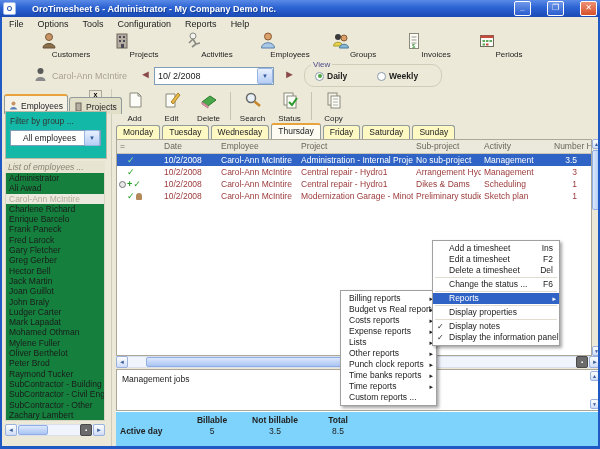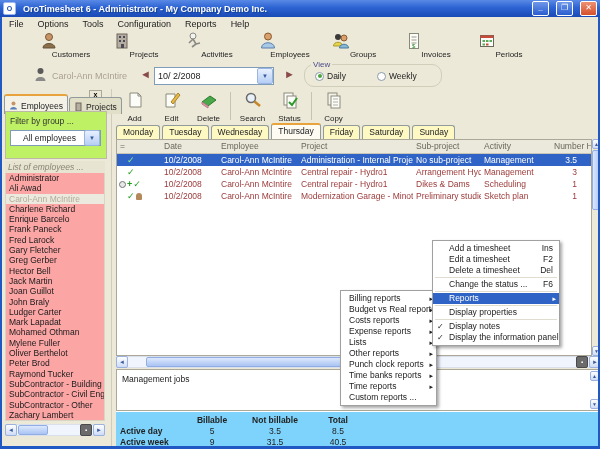--- a/index.html
+++ b/index.html
@@ -8,21 +8,21 @@
 
   
   .frame{position:absolute;background:#2159c4;z-index:60;}
   .frame.l{left:0;top:17px;bottom:0;width:2px}
   .frame.r{right:0;top:17px;bottom:0;width:2px}
   .frame.b{left:0;right:0;bottom:0;height:3px}
 
   
   .titlebar{position:absolute;left:0;top:0;right:0;height:17px;
     background:linear-gradient(180deg,#5a8ae6 0%,#2c63d3 45%,#1a4ab5 100%);
-    display:flex;align-items:center;padding:0 3px;gap:7px;color:#fff;z-index:50;}
+    display:flex;align-items:center;padding:0 3px;gap:16px;color:#fff;z-index:50;}
   .titlebar .ttl{font-size:9px;font-weight:bold;text-shadow:1px 1px 1px #133c8f;flex:1;
     white-space:nowrap;overflow:hidden;}
   .app-ico{width:11px;height:11px;background:#fff;border:1px solid #9db7ef;border-radius:2px;
     display:flex;align-items:center;justify-content:center;font-size:7px;color:#1a4ab5;font-weight:bold;}
   .wbtn{width:15px;height:13px;border-radius:2px;border:1px solid #fff;
     background:linear-gradient(180deg,#6f97ea,#2a5ece);color:#fff;font-size:8px;line-height:11px;
     text-align:center;font-weight:bold;}
   .wbtn.close{background:linear-gradient(180deg,#ee9073,#d6512c);}
 
   
@@ -48,47 +48,47 @@
   .date-combo{position:absolute;left:152px;top:5px;width:118px;height:16px;background:#fff;
     border:1px solid #7f9db9;display:flex;align-items:center;font-size:9px;color:#222;}
   .date-combo .val{flex:1;padding-left:3px;}
   .combo-btn{width:14px;height:14px;background:linear-gradient(180deg,#e8f0fd,#b6cef5);
     border:1px solid #98b4e2;border-radius:2px;font-size:6px;color:#345a9c;
     display:flex;align-items:center;justify-content:center;}
   .view-group{position:absolute;left:302px;top:2px;width:136px;height:21px;
     border:1px solid #d0cdb9;border-radius:10px;}
   .view-group .glbl{position:absolute;left:6px;top:-5px;background:#ece9d8;padding:0 2px;
     font-size:8px;color:#4a4a8a;}
-  .radio-opt{position:absolute;top:6px;display:flex;align-items:center;gap:3px;font-size:8.5px;color:#222;}
+  .radio-opt{position:absolute;top:6px;display:flex;align-items:center;gap:3px;font-size:8.5px;color:#222;font-weight:bold;}
   .radio-opt.daily{left:10px}
   .radio-opt.weekly{left:72px}
   .radio{width:9px;height:9px;border-radius:50%;border:1px solid #8a9aa9;background:#fff;box-sizing:border-box;}
   .radio.sel::after{content:"";display:block;width:4px;height:4px;margin:1.5px;background:#4aa53c;border-radius:50%;}
 
   
   .bodyarea{position:absolute;left:2px;top:89px;right:2px;bottom:3px;background:#ece9d8;}
 
   
   .sidebar{position:absolute;left:0;top:0;width:109px;bottom:0;background:#ece9d8;border-right:1px solid #cfccba;}
   .side-close{position:absolute;left:87px;top:1px;width:11px;height:10px;background:#ece9d8;
     border:1px solid #aca899;font-size:7px;line-height:8px;text-align:center;color:#000;font-weight:bold;}
   .side-tabs{position:absolute;left:2px;top:5px;display:flex;align-items:flex-end;}
   .side-tab{height:15px;padding:1px 4px 0 4px;font-size:8.5px;color:#222;background:#e2dfc9;
     border:1px solid #919b9c;border-bottom:none;border-radius:3px 3px 0 0;margin-right:1px;
     display:flex;align-items:center;gap:3px;}
   .side-tab.active{background:#f4f2e7;border-top:2px solid #e8a33d;height:17px;}
-  .filter-panel{position:absolute;left:3px;top:22px;width:100px;height:46px;background:#bef264;
+  .filter-panel{position:absolute;left:3px;top:22px;width:100px;height:46px;background:#14b8a6;
     border:1px solid #bcb9a6;}
   .filter-lbl{position:absolute;left:4px;top:4px;font-size:8.5px;color:#333;}
   .filter-combo{position:absolute;left:4px;top:18px;width:91px;height:16px;background:#fff;
     border:1px solid #7f9db9;display:flex;align-items:center;font-size:8.5px;color:#222;box-sizing:border-box;}
   .filter-combo .val{flex:1;padding-left:12px;white-space:nowrap;overflow:hidden;}
   .list-header{position:absolute;left:3px;top:72px;width:100px;height:12px;background:#e7e4d2;
     font-size:8.5px;color:#8a8474;padding:1px 0 0 3px;box-sizing:border-box;font-style:italic;}
-  .emp-list{position:absolute;left:3px;top:84px;width:100px;height:248px;background:#fca5a5;
+  .emp-list{position:absolute;left:3px;top:84px;width:100px;height:248px;background:#15803d;
     border:1px solid #d8d5c4;border-top:none;overflow:hidden;box-sizing:border-box;}
   .emp{height:10.3px;line-height:10.3px;font-size:8.5px;color:#1a1a1a;padding-left:3px;white-space:nowrap;}
   .emp.sel{background:#eceadf;color:#b3ac99;}
   .side-hscroll{position:absolute;left:3px;bottom:10px;width:100px;height:12px;}
 
   
   .sb-track{position:absolute;inset:0;background:#f0f4fd;border:1px solid #d9dfeb;box-sizing:border-box;}
   .sa{position:absolute;width:12px;height:100%;top:0;background:linear-gradient(180deg,#fdfefe,#cfdcf8);
     border:1px solid #9ab2dd;border-radius:2px;font-size:6px;color:#3a5a9c;display:flex;
     align-items:center;justify-content:center;box-sizing:border-box;}
@@ -505,26 +505,20 @@
         <div class="c">Billable</div>
         <div class="c">Not billable</div>
         <div class="c">Total</div>
       </div>
       <div class="sum-row">
         <div class="lab">Active day</div>
         <div class="c">5</div>
         <div class="c">3.5</div>
         <div class="c">8.5</div>
       </div>
-      <div class="sum-row">
-        <div class="lab">Active week</div>
-        <div class="c">9</div>
-        <div class="c">31.5</div>
-        <div class="c">40.5</div>
-      </div>
     </div>
   </div>
 
   <div class="smenu">
     <div class="sm-item"><span>Billing reports</span><span class="sm-arrow">▸</span></div>
     <div class="sm-item"><span>Budget vs Real reports</span><span class="sm-arrow">▸</span></div>
     <div class="sm-item"><span>Costs reports</span><span class="sm-arrow">▸</span></div>
     <div class="sm-item"><span>Expense reports</span><span class="sm-arrow">▸</span></div>
     <div class="sm-item"><span>Lists</span><span class="sm-arrow">▸</span></div>
     <div class="sm-item"><span>Other reports</span><span class="sm-arrow">▸</span></div>

